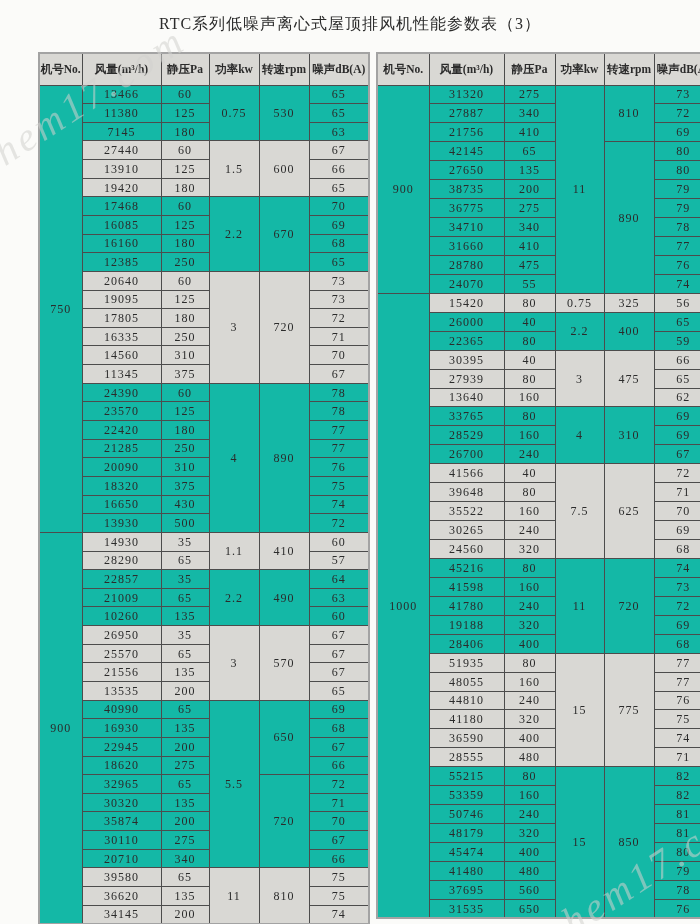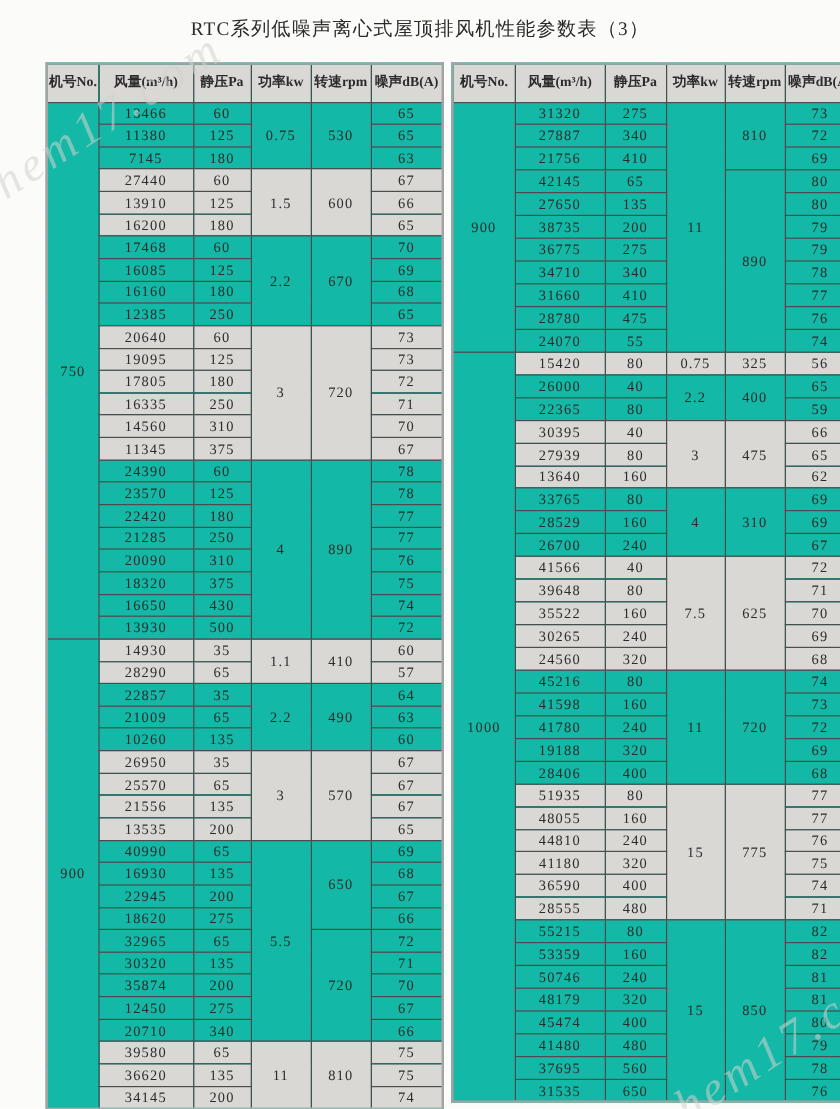--- a/index.html
+++ b/index.html
@@ -108,21 +108,21 @@
           <td class="sh" rowspan="3">1.5</td>
           <td class="sh" rowspan="3">600</td>
           <td class="sh">67</td>
         </tr>
         <tr>
           <td class="sh">13910</td>
           <td class="sh">125</td>
           <td class="sh">66</td>
         </tr>
         <tr>
-          <td class="sh">16200</td>
+          <td class="sh">19420</td>
           <td class="sh">180</td>
           <td class="sh">65</td>
         </tr>
         <tr>
           <td>17468</td>
           <td>60</td>
           <td rowspan="4">2.2</td>
           <td rowspan="4">670</td>
           <td>70</td>
         </tr>
@@ -299,21 +299,21 @@
           <td>30320</td>
           <td>135</td>
           <td>71</td>
         </tr>
         <tr>
           <td>35874</td>
           <td>200</td>
           <td>70</td>
         </tr>
         <tr>
-          <td>12450</td>
+          <td>30110</td>
           <td>275</td>
           <td>67</td>
         </tr>
         <tr>
           <td>20710</td>
           <td>340</td>
           <td>66</td>
         </tr>
         <tr>
           <td class="sh">39580</td>

